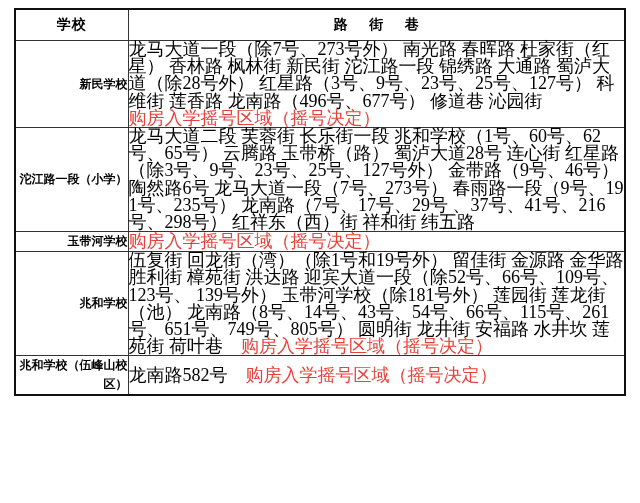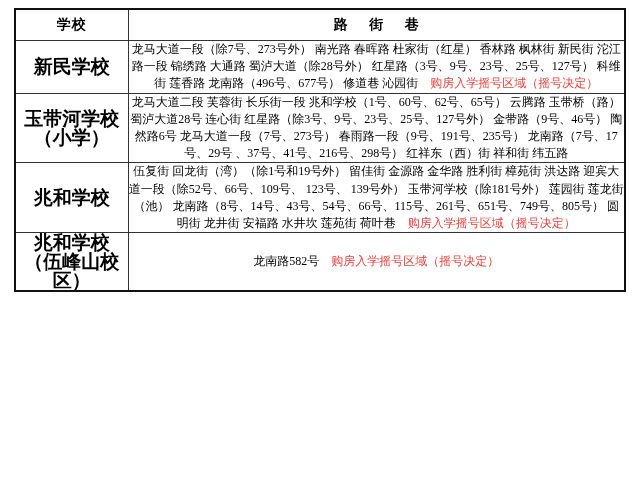--- a/index.html
+++ b/index.html
@@ -47,31 +47,31 @@
     line-height: 30px;
     color: #000000;
   }
   .hdr-roads .spaced {
     letter-spacing: 9px;
     padding-left: 9px;
     margin-top: 23px;
   }
 
   .school-cell {
-    text-align: center;
+    text-align: right;
     font-weight: bold;
-    font-size: 19px;
+    font-size: 12px;
     line-height: 19px;
     color: #000000;
     padding: 3px 2px;
     word-break: break-all;
   }
   .roads-cell {
-    text-align: center;
-    font-size: 12px;
+    text-align: left;
+    font-size: 18px;
     line-height: 17.2px;
     color: #000000;
     padding: 3px 5px 4px 6px;
     word-break: break-all;
     margin-top: 16px;
   }
   .lottery {
     color: #e8403a;
     white-space: nowrap;
   }
@@ -90,22 +90,26 @@
         <th class="hdr-school">学校</th>
         <th class="hdr-roads"><span class="spaced">路 街 巷</span></th>
       </tr>
     </thead>
     <tbody id="tbody">
         <tr>
           <td class="school-cell">新民学校</td>
           <td class="roads-cell"><span>龙马大道一段（除7号、273号外） 南光路 春晖路 杜家街（红星） 香林路 枫林街 新民街 沱江路一段 锦绣路 大通路 蜀泸大道（除28号外） 红星路（3号、9号、23号、25号、127号） 科维街 莲香路 龙南路（496号、677号） 修道巷 沁园街</span>　<span class="lottery">购房入学摇号区域（摇号决定）</span></td>
         </tr>
         <tr>
-          <td class="school-cell">玉带河学校（小学）</td>
+          <td class="school-cell">沱江路一段（小学）</td>
           <td class="roads-cell"><span>龙马大道二段 芙蓉街 长乐街一段 兆和学校（1号、60号、62号、65号） 云腾路 玉带桥（路） 蜀泸大道28号 连心街 红星路（除3号、9号、23号、25号、127号外） 金带路（9号、46号） 陶然路6号 龙马大道一段（7号、273号） 春雨路一段（9号、191号、235号） 龙南路（7号、17号、29号 、37号、41号、216号、298号） 红祥东（西）街 祥和街 纬五路</span></td>
+        </tr>
+        <tr>
+          <td class="school-cell">玉带河学校</td>
+          <td class="roads-cell"><span class="lottery">购房入学摇号区域（摇号决定）</span></td>
         </tr>
         <tr>
           <td class="school-cell">兆和学校</td>
           <td class="roads-cell"><span>伍复街 回龙街（湾）（除1号和19号外） 留佳街 金源路 金华路 胜利街 樟苑街 洪达路 迎宾大道一段（除52号、66号、109号、 123号、 139号外） 玉带河学校（除181号外） 莲园街 莲龙街（池） 龙南路（8号、14号、43号、54号、66号、115号、261号、651号、749号、805号） 圆明街 龙井街 安福路 水井坎 莲苑街 荷叶巷</span>　<span class="lottery">购房入学摇号区域（摇号决定）</span></td>
         </tr>
         <tr>
           <td class="school-cell">兆和学校（伍峰山校区）</td>
           <td class="roads-cell"><span>龙南路582号</span>　<span class="lottery">购房入学摇号区域（摇号决定）</span></td>
         </tr>
       </tbody>

